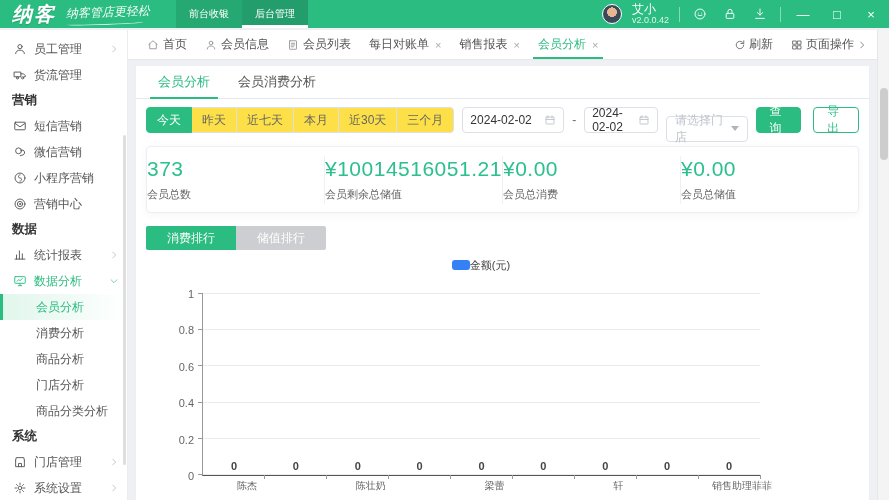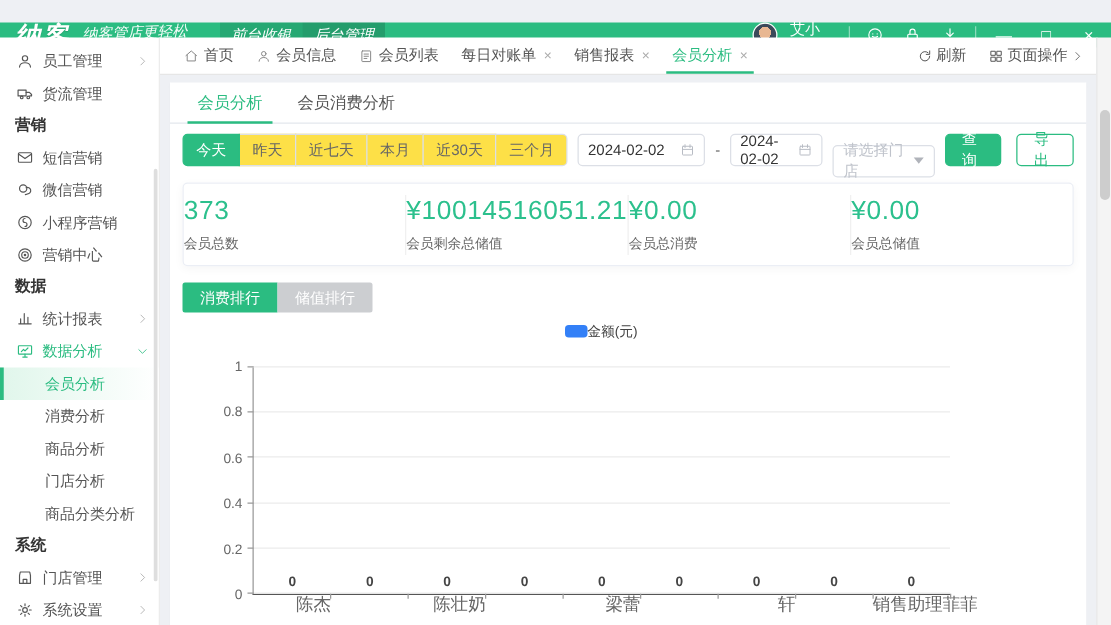--- a/index.html
+++ b/index.html
@@ -7,27 +7,27 @@
     --bd:#dcdfe6; --bd-lt:#ebeef5; --txt:#333; --txt2:#666; --txt3:#999;
   }
   *{box-sizing:border-box; margin:0; padding:0;}
   html,body{width:889px;height:500px;overflow:hidden;}
   body{font-family:"Liberation Sans","DejaVu Sans",sans-serif;font-size:13px;color:var(--txt);background:#eef0f4;position:relative;}
   svg.icn{width:14px;height:14px;fill:none;stroke:currentColor;stroke-width:1.6;stroke-linecap:round;stroke-linejoin:round;flex:none;}
   svg.icn.sm{width:12px;height:12px;}
   svg.icn.xs{width:10px;height:10px;}
 
   
-  .topbar{position:absolute;left:0;top:18px;width:889px;height:20px;background:var(--green);display:flex;align-items:stretch;color:#fff;}
+  .topbar{position:absolute;left:0;top:0;width:889px;height:28px;background:var(--green);display:flex;align-items:stretch;color:#fff;}
   .logo-wrap{display:flex;align-items:center;padding-left:12px;}
   .logo{font-size:20px;font-weight:bold;font-style:italic;letter-spacing:2px;text-shadow:0 1px 1px rgba(0,0,0,.15);}
   .slogan{font-family:"DejaVu Serif","Liberation Serif",serif;font-style:italic;font-size:12px;margin-left:10px;opacity:.95;transform:rotate(-2deg);}
   .slogan::after{content:'';display:block;height:3px;border-bottom:1.3px solid rgba(255,255,255,.85);border-radius:50%;width:92%;}
   .top-tabs{display:flex;margin-left:26px;}
-  .top-tab{width:66px;display:flex;align-items:center;justify-content:center;font-size:12px;background:rgba(0,0,0,.10);cursor:pointer;font-style:italic;}
+  .top-tab{width:66px;display:flex;align-items:center;justify-content:center;font-size:10px;background:rgba(0,0,0,.10);cursor:pointer;}
   .top-tab.active{background:rgba(0,0,0,.16);box-shadow:inset 0 -3px 0 #fff;}
   .top-right{margin-left:auto;display:flex;align-items:center;gap:10px;padding-right:6px;}
   .avatar{width:20px;height:20px;border-radius:50%;border:1px solid #fff;background:radial-gradient(circle at 50% 40%, #e8b792 0 34%, #3b4a5a 35%);flex:none;}
   .user-meta{line-height:1.05;}
   .user-name{font-size:12px;}
   .user-ver{font-size:9px;opacity:.85;}
   .vdiv{width:1px;height:15px;background:rgba(255,255,255,.45);}
   .tb-icon{display:flex;align-items:center;justify-content:center;width:20px;height:20px;cursor:pointer;}
   .win-btn{width:24px;height:20px;display:flex;align-items:center;justify-content:center;font-size:13px;cursor:pointer;}
 
@@ -77,39 +77,39 @@
   .btn.primary{background:var(--green);color:#fff;border-color:var(--green);}
   .btn.ghost{background:#fff;color:var(--green);border-color:var(--green);margin-left:4px;}
 
   .stats{display:flex;margin:13px 10px 0 10px;height:67px;border:1px solid var(--bd-lt);border-radius:4px;box-shadow:0 2px 8px rgba(0,0,0,.04);align-items:center;}
   .stat{flex:1;display:flex;flex-direction:column;justify-content:center;height:48px;}
   .stat:not(:last-child){border-right:1px solid #f0f0f0;}
   .stat .v{font-size:21px;color:var(--stat-green);letter-spacing:.5px;}
   .stat .l{font-size:11px;color:#666;margin-top:6px;}
 
   .rank-btns{display:flex;margin:13px 10px 0 10px;}
-  .rbtn{height:24px;display:flex;align-items:center;padding:0 14px;font-size:12px;color:#fff;cursor:pointer;}
+  .rbtn{height:24px;display:flex;align-items:center;padding:0 21px;font-size:12px;color:#fff;cursor:pointer;}
   .rbtn.on{background:var(--green);border-radius:2px 0 0 2px;}
   .rbtn.off{background:#ccced1;border-radius:0 2px 2px 0;}
 
   .chart{position:relative;margin:8px 10px 0 10px;}
   .legend{width:558px;margin-left:56px;display:flex;justify-content:center;align-items:center;height:14px;}
   .legend-swatch{width:18px;height:10px;border-radius:3px;background:var(--blue);}
   .legend-label{font-size:11px;color:#444;}
   .plot-wrap{position:relative;margin-top:22px;height:206px;}
   .ylabels{position:absolute;left:0;top:0;width:48px;height:182px;}
   .ytick{position:absolute;right:0;transform:translateY(50%);font-size:11px;color:#666;}
   .plot{position:absolute;left:56px;top:0;width:558px;height:182px;border-left:1px solid #999;border-bottom:1px solid #555;}
   .gridline{position:absolute;left:0;width:100%;height:1px;background:#ececec;}
   .gridline::before{content:'';position:absolute;left:-5px;top:0;width:5px;height:1px;background:#999;}
   .cats{position:absolute;inset:0;display:flex;}
   .cat-col{flex:1;position:relative;}
   .cat-col::after{content:'';position:absolute;right:-0.5px;bottom:-4px;width:1px;height:4px;background:#999;}
   .val-label{position:absolute;bottom:3px;left:0;width:100%;text-align:center;font-size:11px;font-weight:bold;color:#444;}
-  .cat-label{position:absolute;bottom:-18px;left:0;width:100%;text-align:right;font-size:14px;color:#666;white-space:nowrap;}
+  .cat-label{position:absolute;bottom:-18px;left:13px;width:100%;text-align:center;font-size:10px;color:#666;white-space:nowrap;}
 
   
   .vscroll{position:absolute;right:0;top:30px;width:12px;height:470px;background:#f4f4f4;border-left:1px solid #e7e7e7;}
   .vthumb{position:absolute;left:1.5px;top:58px;width:8px;height:72px;background:#cdcdcd;border-radius:4px;}
 </style>
 </head>
 <body>
 
 <div class="topbar">
   <div class="logo-wrap">

